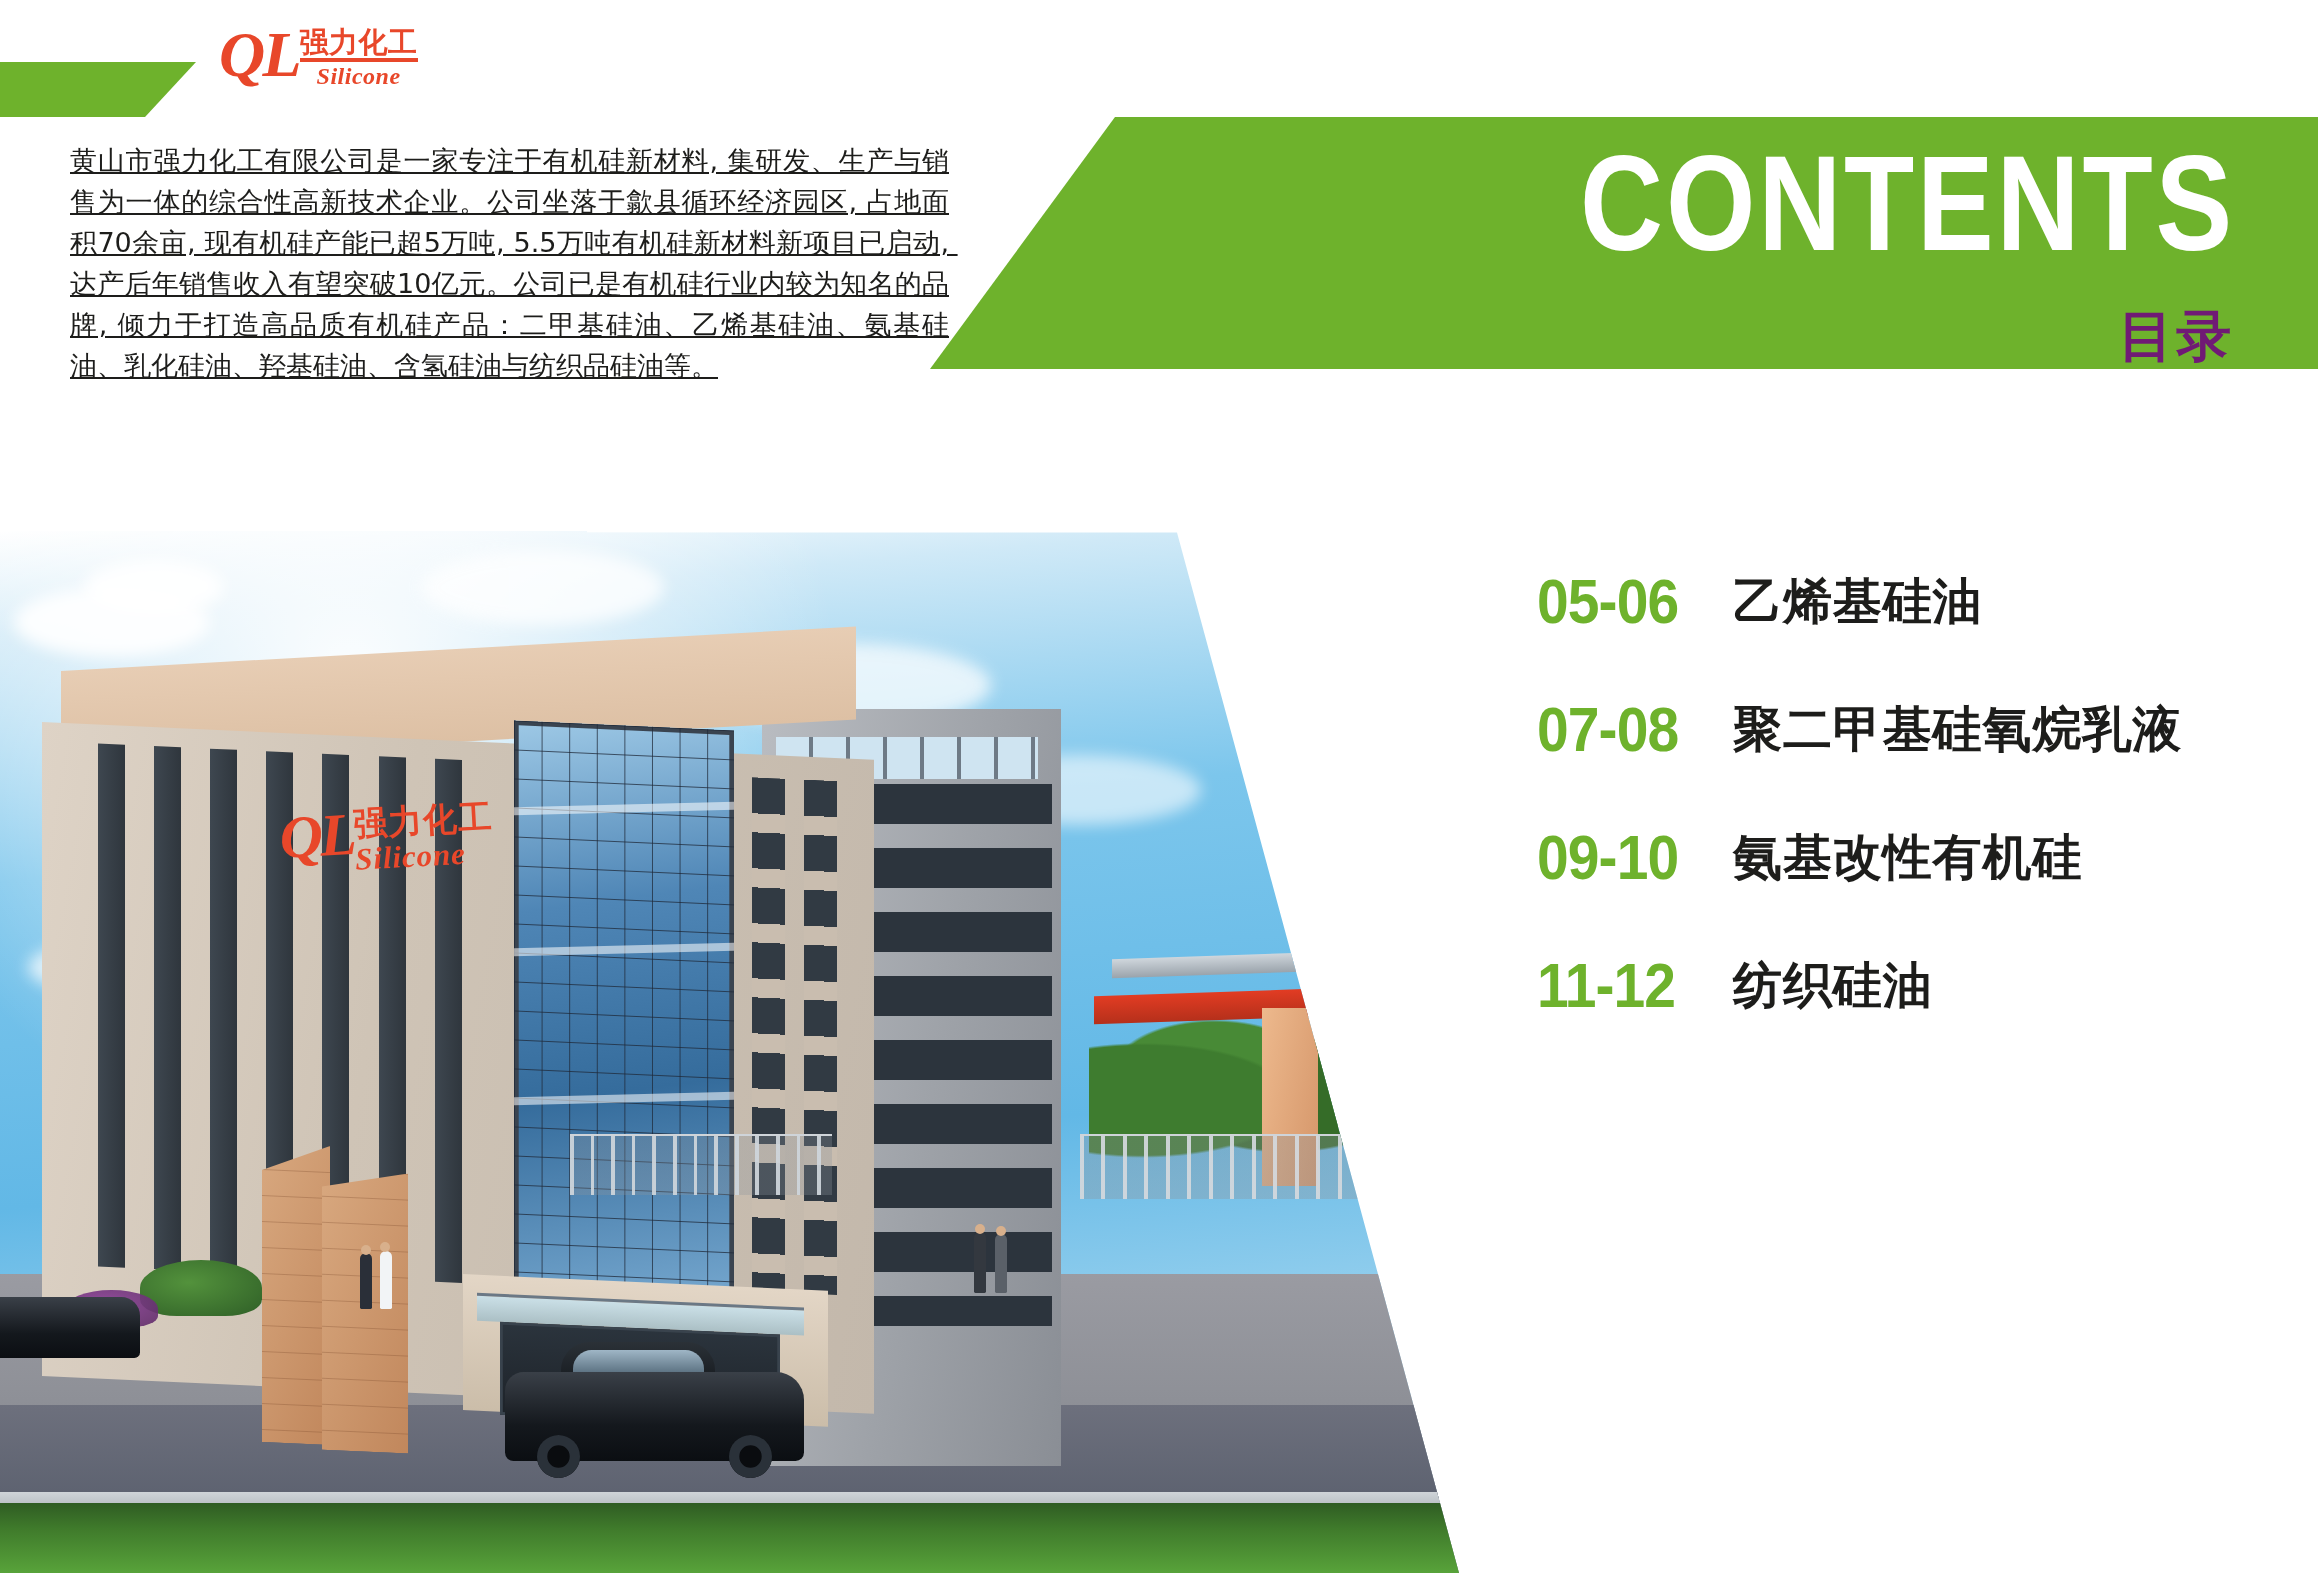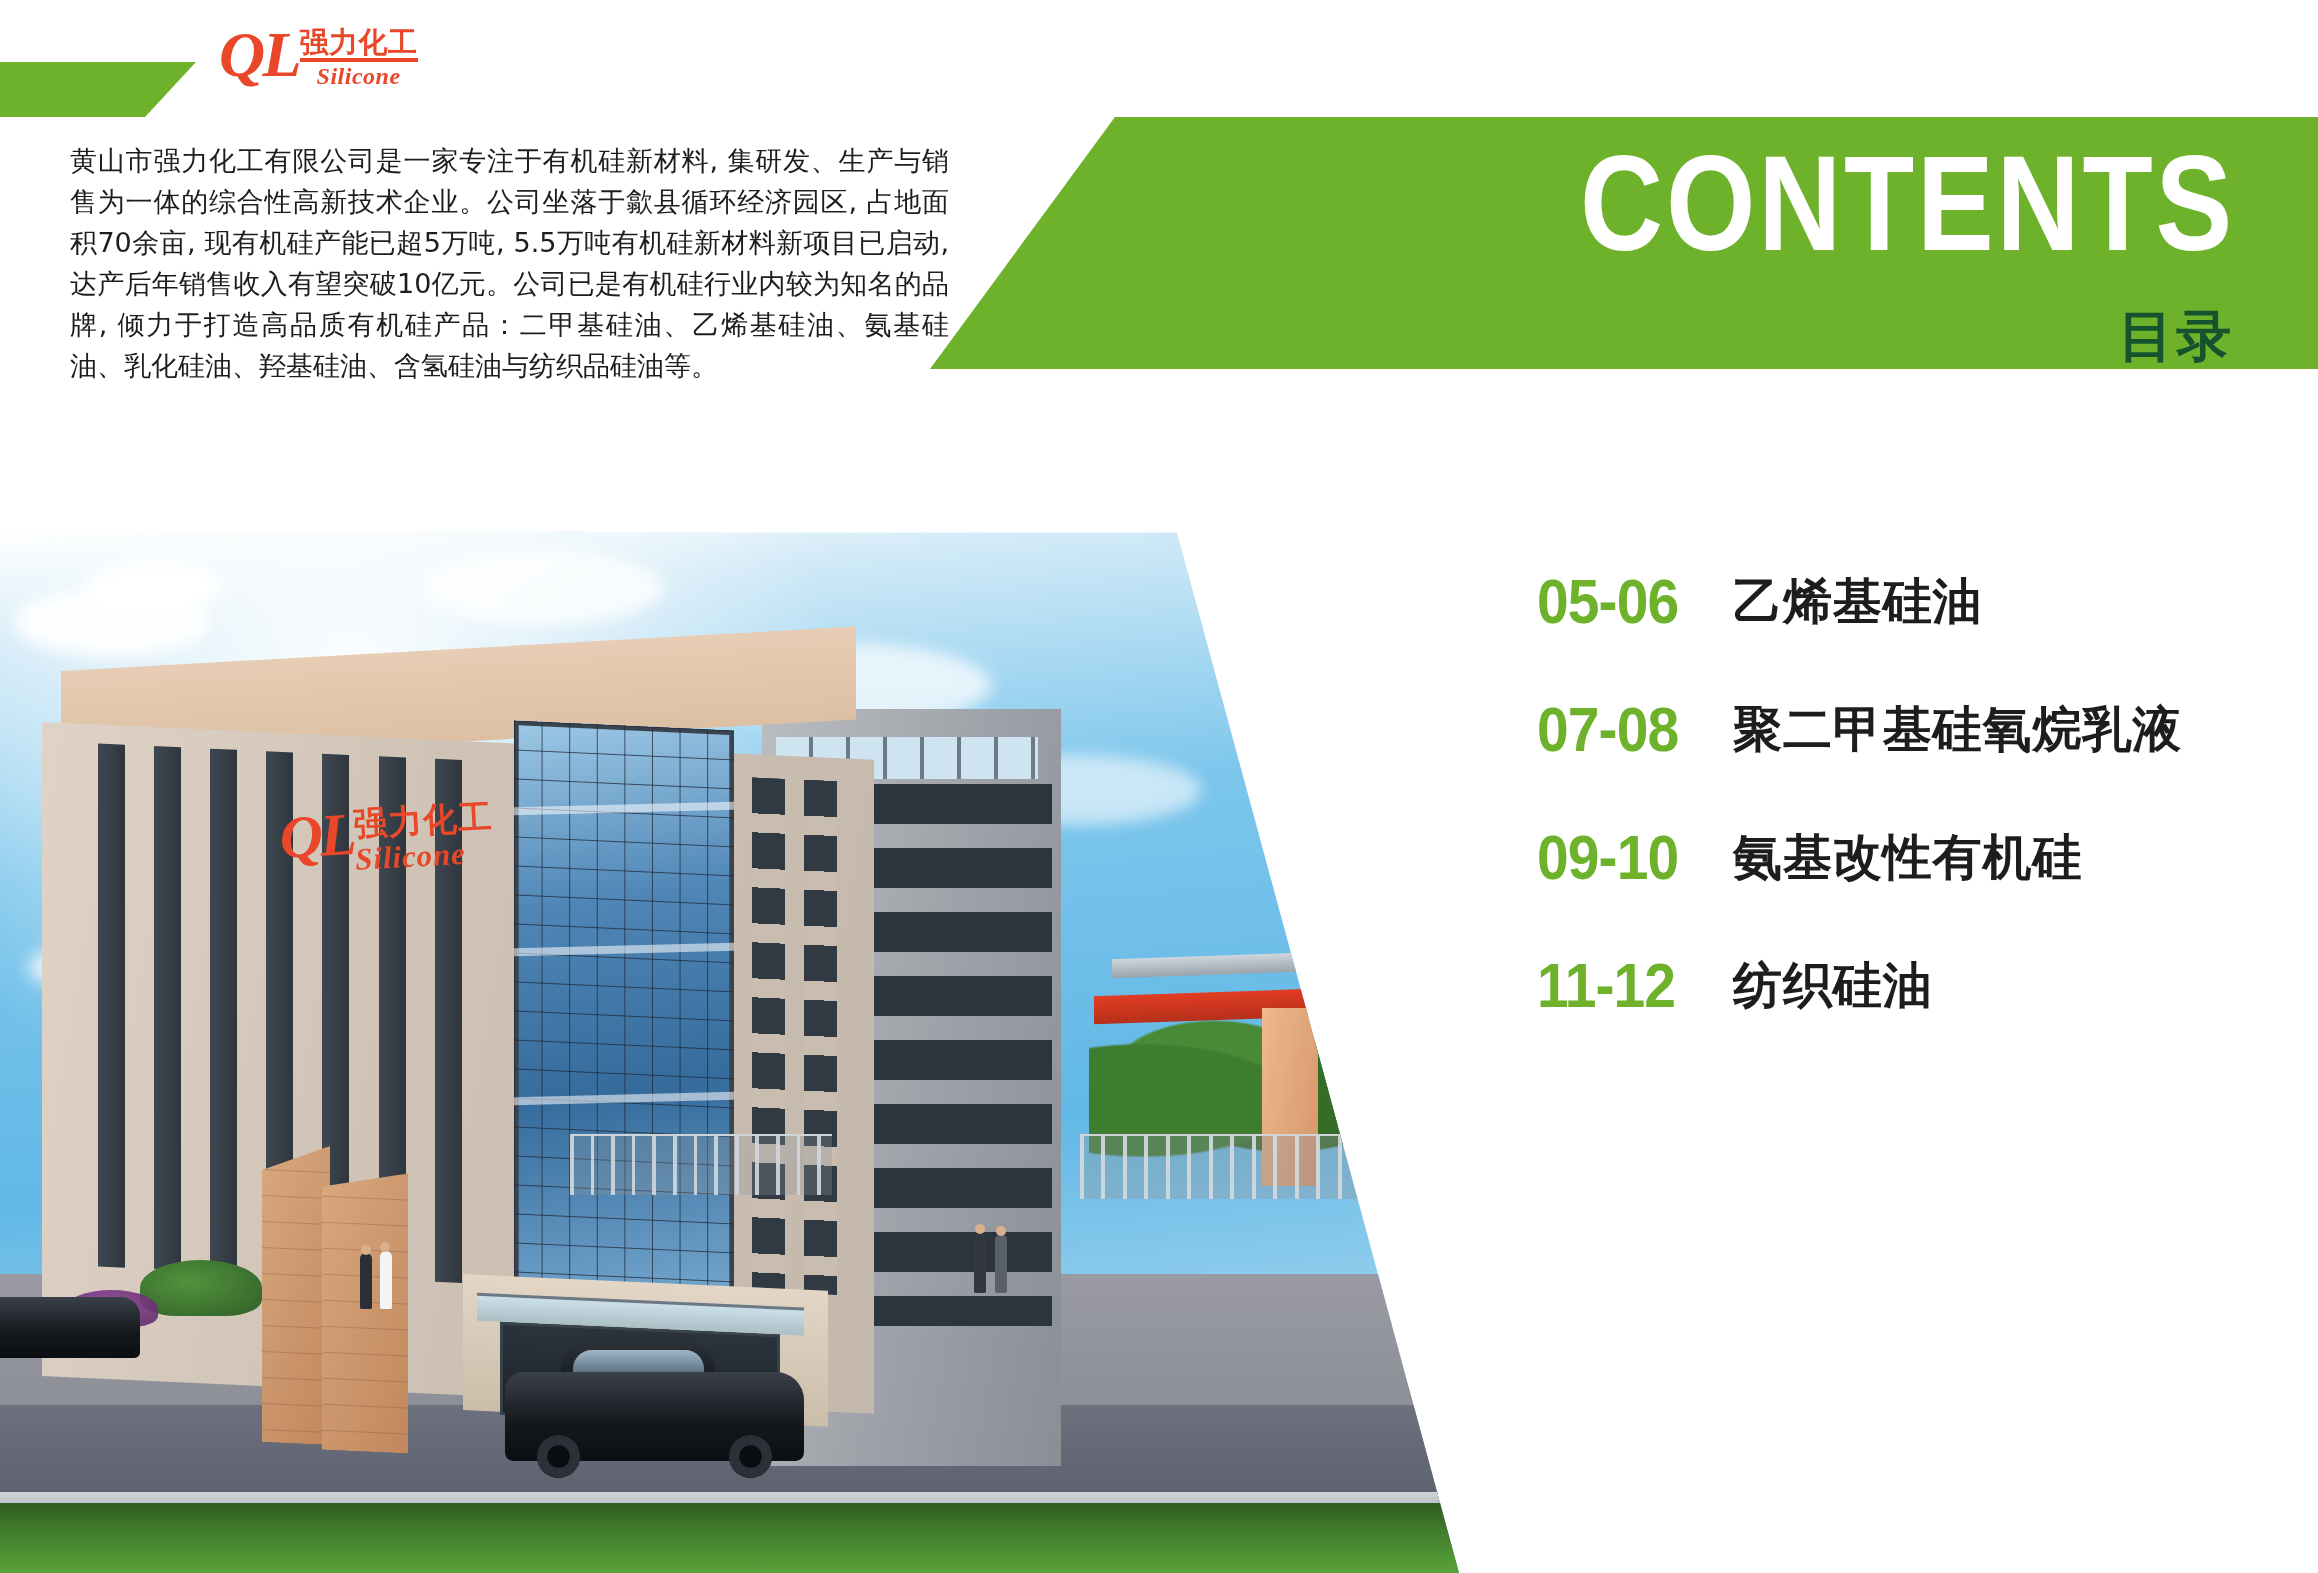--- a/index.html
+++ b/index.html
@@ -47,40 +47,41 @@
   }
 
   
   .intro{
     position:absolute; left:70px; top:140px;
     width:879px;
     font-family:"DejaVu Sans","Liberation Sans",sans-serif;
     font-size:27px; line-height:1.52; color:#1d1d1b;
     letter-spacing:0px; text-align:justify;
     white-space:pre-wrap;
+    text-decoration:underline;
   }
 
   
   .contents-banner{
     position:absolute; left:930px; top:117px;
     width:1389px; height:252px;
     background:var(--green,#6eb22c);
     clip-path:polygon(185px 0, 100% 0, 100% 100%, 0 100%);
   }
   .contents-en{
     position:absolute; right:84px; top:18.7px;
     color:#ffffff; font-weight:bold;
     font-size:115px; line-height:1;
     letter-spacing:2.8px;
     font-family:"Liberation Sans","DejaVu Sans",sans-serif;
     transform:scaleY(1.18); transform-origin:right top;
   }
   .contents-cn{
     position:absolute; right:85px; bottom:4.7px;
-    color:#14532d; font-weight:bold;
+    color:#701a75; font-weight:bold;
     font-size:55px; line-height:1; letter-spacing:2.8px;
     font-family:"DejaVu Sans","Liberation Sans",sans-serif;
   }
 
   
   .photo{
     position:absolute; left:0; top:531px;
     width:1461px; height:1042px;
     clip-path:polygon(0 0, 587px 0, 587px 1.4px, 1177px 1.4px, 1459px 100%, 0 100%);
     overflow:hidden;

